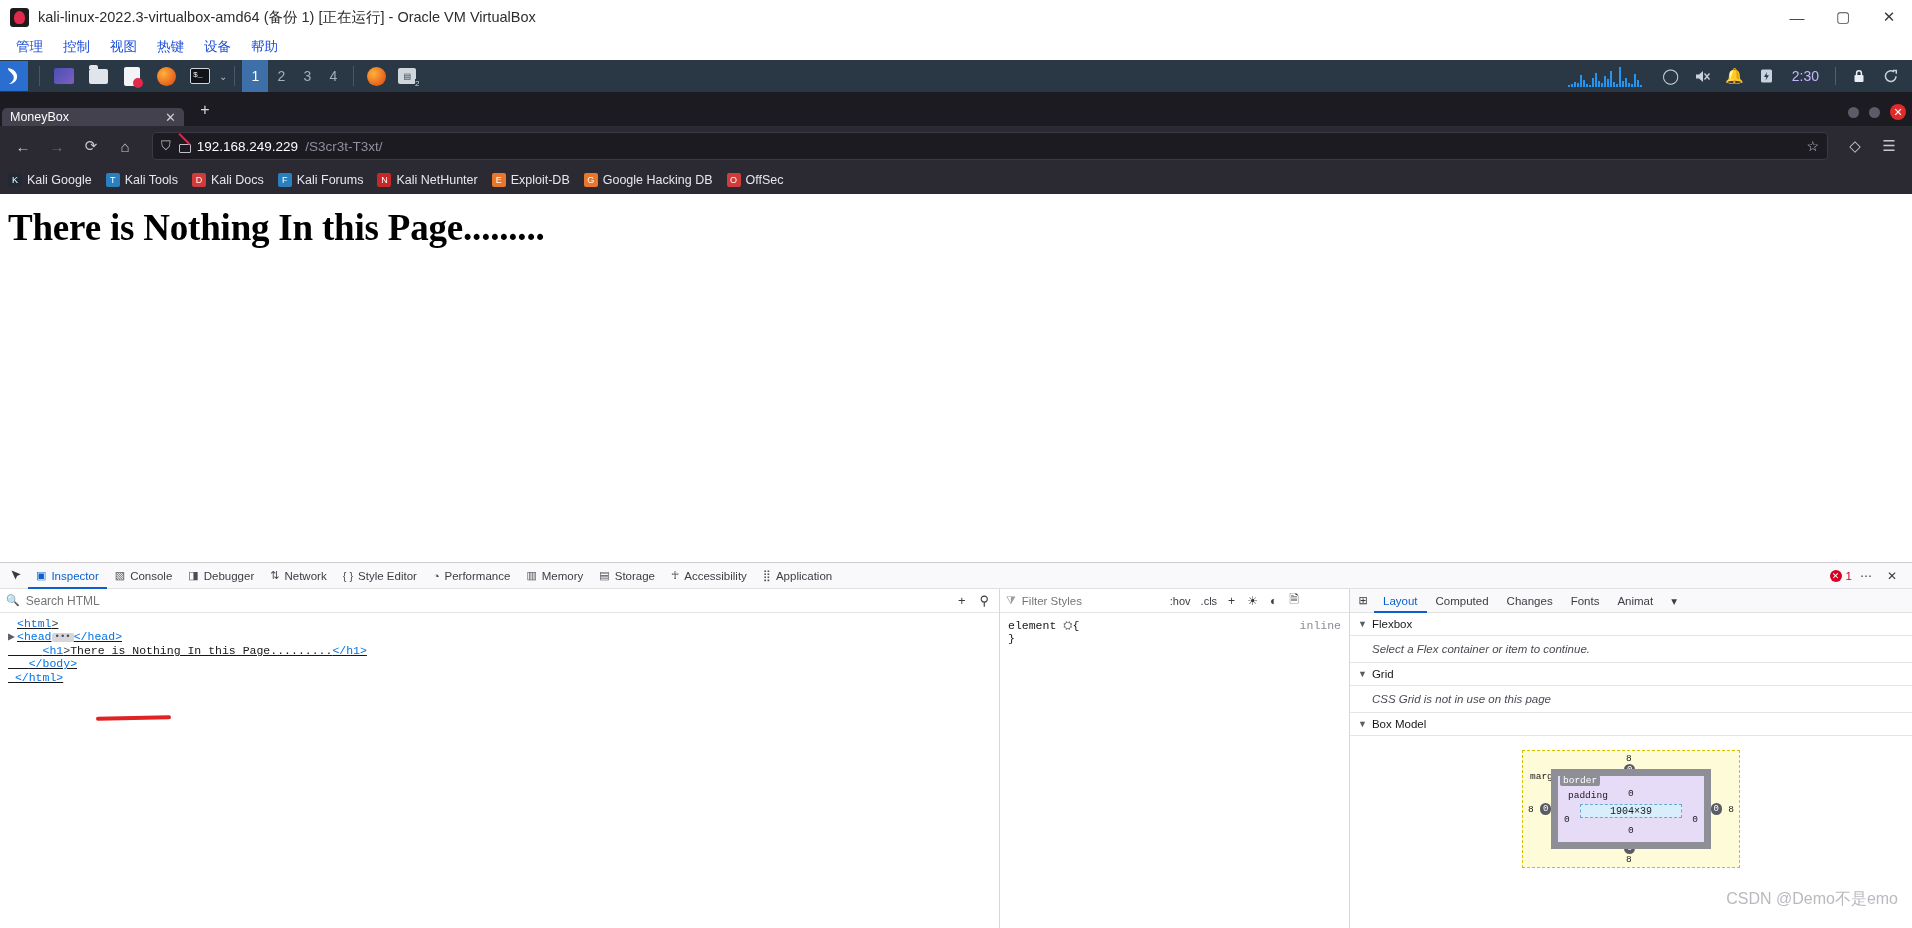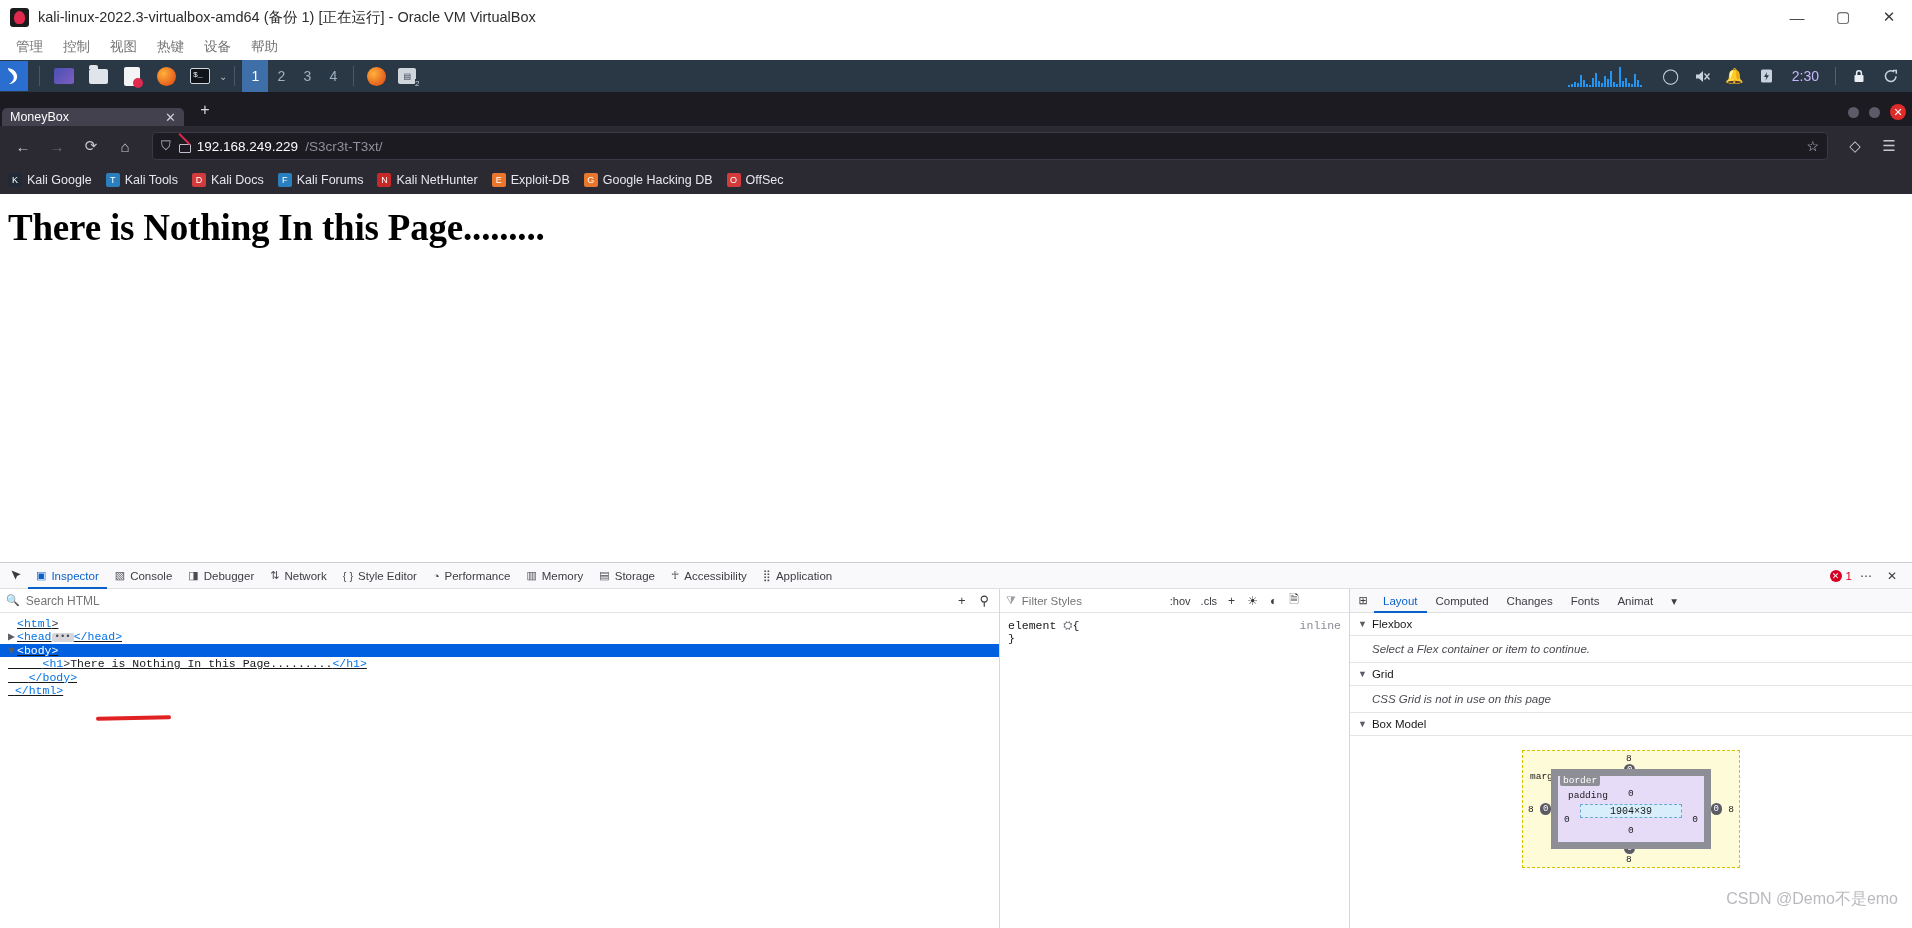--- a/index.html
+++ b/index.html
@@ -60,21 +60,21 @@
     height: 26px;
     background: #ffffff;
     display: flex;
     align-items: center;
     padding-left: 8px;
     gap: 4px;
   }
   #vbox-menubar .mi {
     padding: 2px 8px;
     font-size: 13.5px;
-    color: #737373;
+    color: #1d4ed8;
   }
 
   
   #kali-taskbar {
     height: 32px;
     background: #2a3744;
     display: flex;
     align-items: center;
     color: #c8d2dc;
     position: relative;
@@ -643,21 +643,20 @@
         <span class="sic">🔍</span>
         <input placeholder="Search HTML" style="">
         <span class="plus">+</span>
         <span class="picker">⚲</span>
       </div>
       <div id="markup-tree">
         <span class="mline"><span class="twisty"></span><span class="tag">&lt;html</span><span class="pnt">&gt;</span></span>
 
         <span class="mline"><span class="twisty">▶</span><span class="tag">&lt;head</span><span class="ellipsis">•••</span><span class="tag">&lt;/head&gt;</span></span>
 
-        <span class="mline sel"><span class="twisty">▼</span><span class="tag">&lt;body</span><span class="pnt">&gt;</span></span>
 
         <span class="mline">     <span class="tag">&lt;h1</span><span class="pnt">&gt;</span><span class="txt">There is Nothing In this Page.........</span><span class="tag">&lt;/h1&gt;</span></span>
 
         <span class="mline">   <span class="tag">&lt;/body&gt;</span></span>
 
         <span class="mline"> <span class="tag">&lt;/html&gt;</span></span>
 
       </div>
     </div>
 

